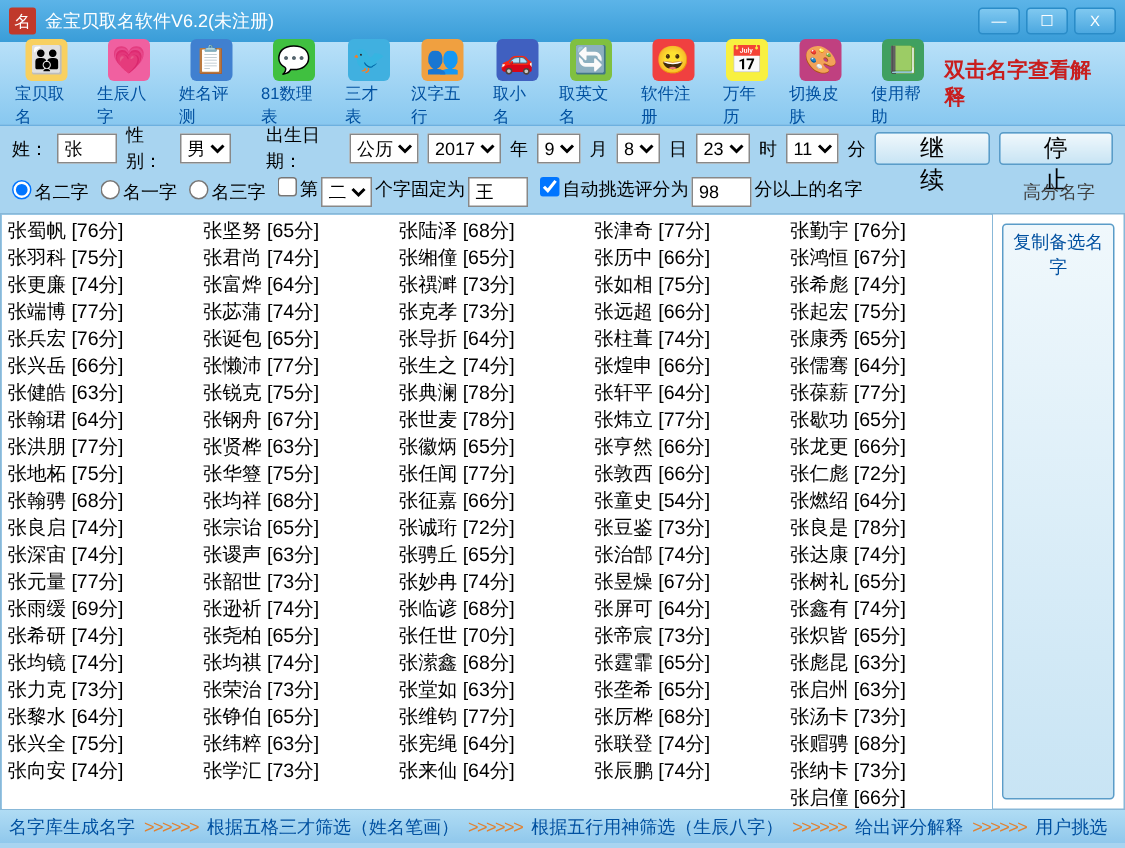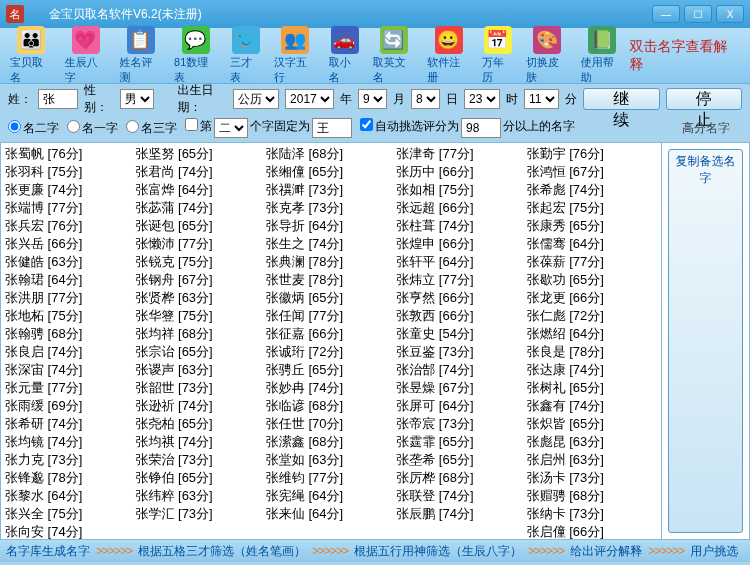--- a/index.html
+++ b/index.html
@@ -1,25 +1,25 @@
 <!DOCTYPE html>
 <html><head>
 <meta charset="utf-8">
 <style>
 * { margin: 0; padding: 0; box-sizing: border-box; font-family: "Microsoft YaHei", SimSun, sans-serif; }
 body { width: 750px; height: 565px; background: #a8d4f0; overflow: hidden; }
 .titlebar { height: 28px; background: linear-gradient(#5cb4e8, #3a9dd8); display: flex; align-items: center; padding: 0 6px; color: #fff; font-size: 12px; }
 .titlebar .logo { width: 18px; height: 18px; background: #c0392b; margin-right: 6px; display: flex; align-items: center; justify-content: center; font-size: 11px; border-radius: 2px; }
-.titlebar .title { flex: 1; margin-left: 19px; }
+.titlebar .title { flex: 1; }
 .winbtns { display: flex; gap: 4px; }
 .winbtn { width: 28px; height: 18px; background: linear-gradient(#7fc8f0, #4ca8e0); border: 1px solid #2a8cc8; border-radius: 3px; display: flex; align-items: center; justify-content: center; font-size: 10px; color: #fff; cursor: pointer; }
 .toolbar { height: 56px; background: linear-gradient(#b8e0f8, #88c8f0); display: flex; align-items: center; padding: 2px 4px; border-bottom: 1px solid #6cb0e0; }
 .toolbtn { display: flex; flex-direction: column; align-items: center; gap: 1px; padding: 2px 6px; font-size: 11px; color: #0050a0; cursor: pointer; }
 .toolbtn .ico { width: 28px; height: 28px; border-radius: 4px; display: flex; align-items: center; justify-content: center; font-size: 18px; }
-.hint { margin-left: auto; color: #c81e1e; font-weight: normal; font-size: 14px; padding-right: 8px; }
+.hint { margin-left: auto; color: #c81e1e; font-weight: bold; font-size: 14px; padding-right: 8px; }
 .formrow { height: 30px; background: #a8d4f0; display: flex; align-items: center; padding: 0 8px; gap: 6px; font-size: 12px; }
 .formrow label { font-size: 12px; }
 .inp { height: 20px; border: 1px solid #888; background: #fff; font-size: 12px; padding: 0 4px; }
 .inp.w40 { width: 40px; }
 .sel { height: 20px; border: 1px solid #888; background: #fff; font-size: 12px; }
 .btn { height: 22px; padding: 0 24px; background: linear-gradient(#f0f8fc, #c8e4f4); border: 1px solid #5a9cc8; border-radius: 3px; font-size: 16px; cursor: pointer; }
 .radio { display: flex; align-items: flex-start; gap: 2px; font-size: 12px; }
 .formrow2 { height: 28px; background: #a8d4f0; display: flex; align-items: center; padding: 0 8px; gap: 8px; font-size: 12px; }
 .rightlabel { margin-left: auto; color: #404040; font-size: 12px; padding-right: 12px; }
 .content { display: flex; height: 398px; }
@@ -168,21 +168,20 @@
           <div>张洪朋 [77分]</div>
           <div>张地柘 [75分]</div>
           <div>张翰骋 [68分]</div>
           <div>张良启 [74分]</div>
           <div>张深宙 [74分]</div>
           <div>张元量 [77分]</div>
           <div>张雨缓 [69分]</div>
           <div>张希研 [74分]</div>
           <div>张均镜 [74分]</div>
           <div>张力克 [73分]</div>
-          <div>张锋邈 [78分]</div>
           <div>张黎水 [64分]</div>
           <div>张兴全 [75分]</div>
           <div>张向安 [74分]</div>
         </div>
         <div class="col">
           <div>张坚努 [65分]</div>
           <div>张君尚 [74分]</div>
           <div>张富烨 [64分]</div>
           <div>张苾蒲 [74分]</div>
           <div>张诞包 [65分]</div>

